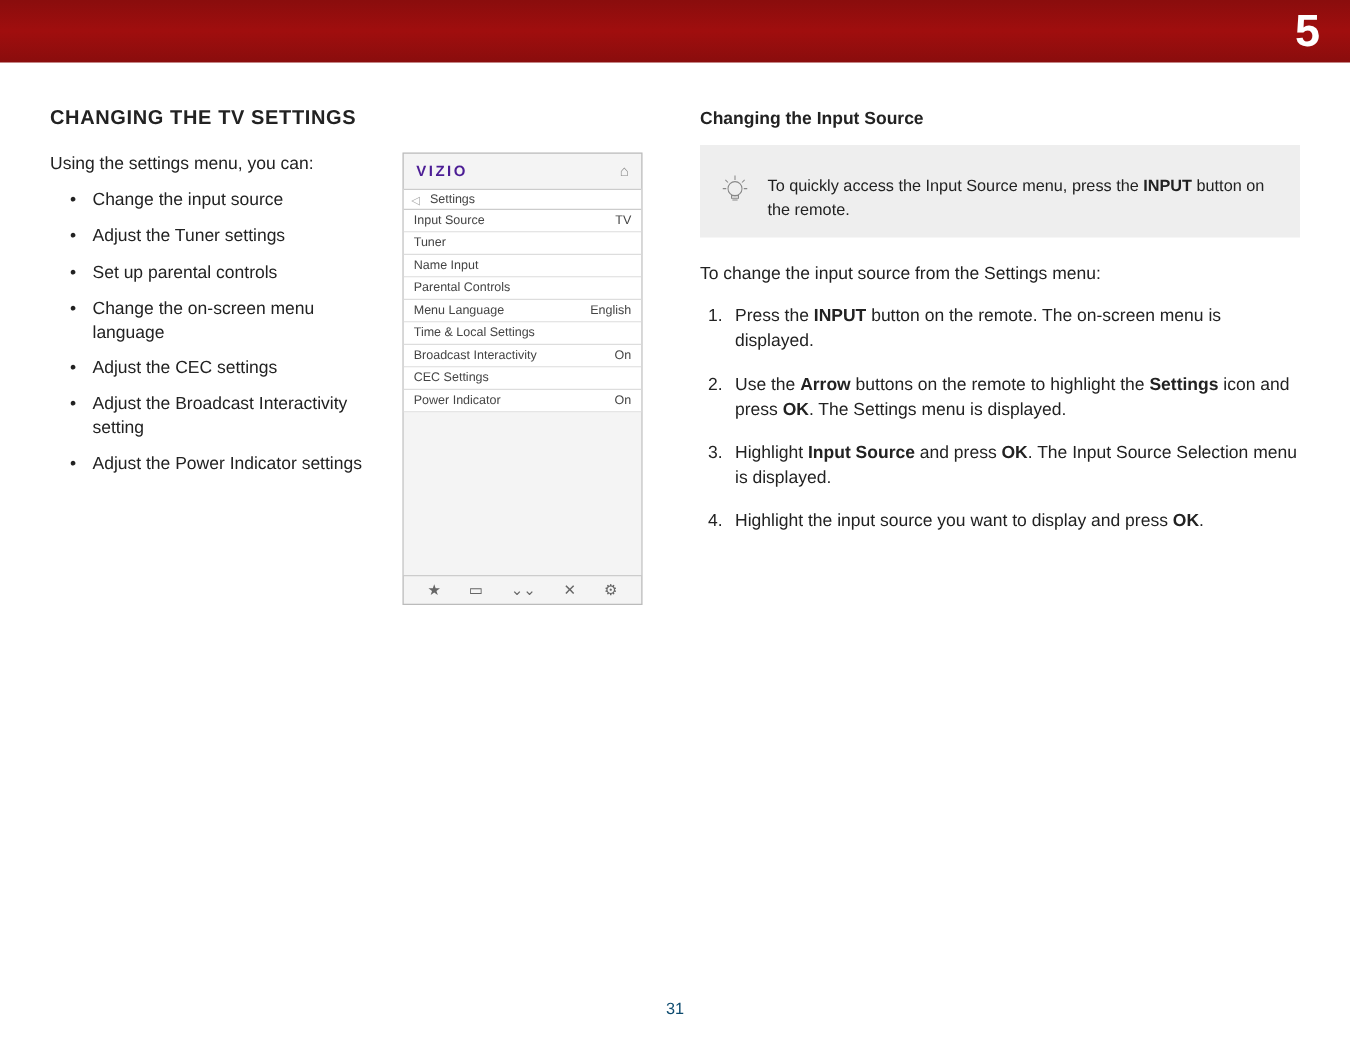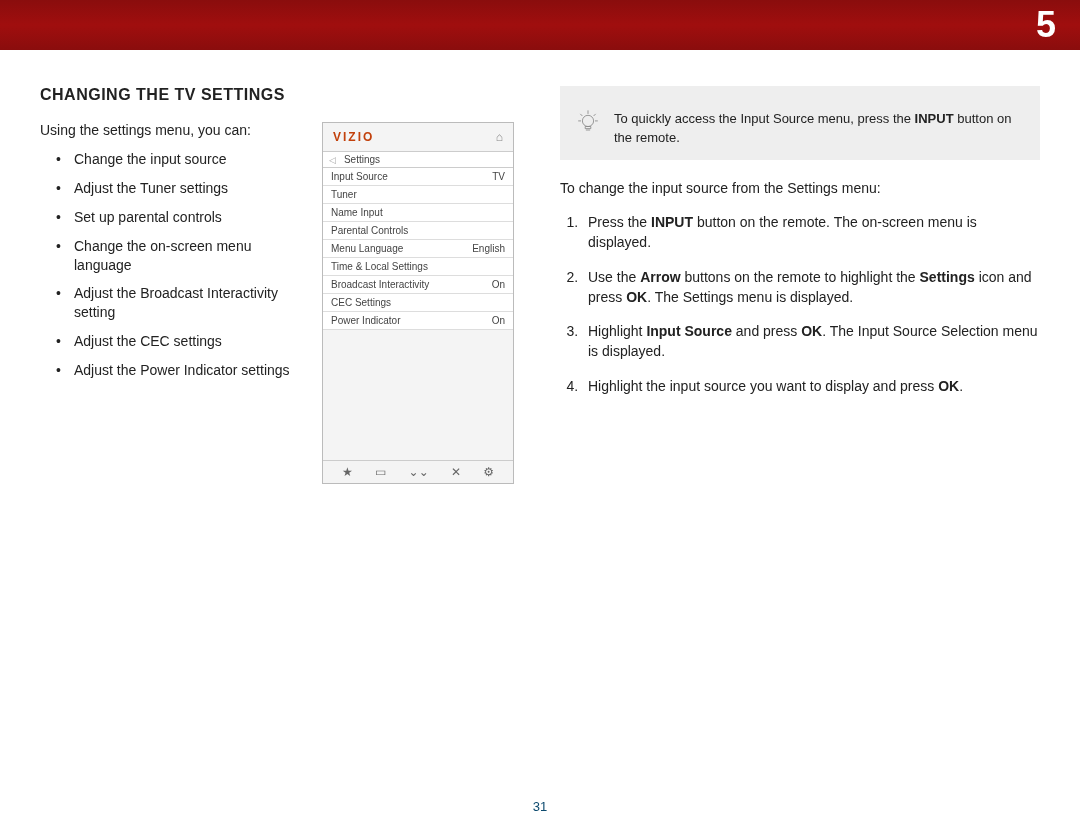--- a/index.html
+++ b/index.html
@@ -82,21 +82,21 @@
     font-size: 10px;
     color: #444;
   }
   .tv-top {
     height: 28px;
     display: flex;
     align-items: center;
     justify-content: space-between;
     padding: 0 10px;
   }
-  .tv-brand { font-weight:700; letter-spacing:2px; font-size:12px; color:#c2410c;}
+  .tv-brand { font-weight:700; letter-spacing:2px; font-size:12px; color:#4c1d95;}
   .tv-home { font-size:12px; color:#888; }
   .tv-bc {
     background:#fff;
     border-top:1px solid #ccc;
     border-bottom:1px solid #ccc;
     padding:2px 6px;
     display:flex;
     gap:8px;
     align-items:center;
   }
@@ -157,22 +157,22 @@
   <div class="col-left">
     <div class="section-title">CHANGING THE TV SETTINGS</div>
     <div class="left-block">
       <div class="text-area">
         <div class="intro-line">Using the settings menu, you can:</div>
         <ul class="bullets">
           <li>Change the input source</li>
           <li>Adjust the Tuner settings</li>
           <li>Set up parental controls</li>
           <li>Change the on-screen menu language</li>
+          <li>Adjust the CEC settings</li>
           <li>Adjust the Broadcast Interactivity setting</li>
-          <li>Adjust the CEC settings</li>
           <li>Adjust the Power Indicator settings</li>
         </ul>
       </div>
 
       <div class="tv-panel">
         <div class="tv-top">
           <span class="tv-brand">VIZIO</span>
           <span class="tv-home">⌂</span>
         </div>
         <div class="tv-bc">
@@ -221,20 +221,21 @@
           <span>▭</span>
           <span>⌄⌄</span>
           <span>✕</span>
           <span>⚙</span>
         </div>
       </div>
     </div>
   </div>
 
   <div class="col-right">
+    <div class="sub-title">Changing the Input Source</div>
 
     <div class="tip-box">
       <svg class="bulb" viewBox="0 0 40 40">
         <g stroke="#888" stroke-width="1.2" fill="none">
           <circle cx="20" cy="17" r="8"></circle>
           <path d="M16 25 h8 v3 h-8 z"></path>
           <path d="M17 30 h6"></path>
           <line x1="20" y1="2" x2="20" y2="7"></line>
           <line x1="6" y1="17" x2="10" y2="17"></line>
           <line x1="30" y1="17" x2="34" y2="17"></line>

